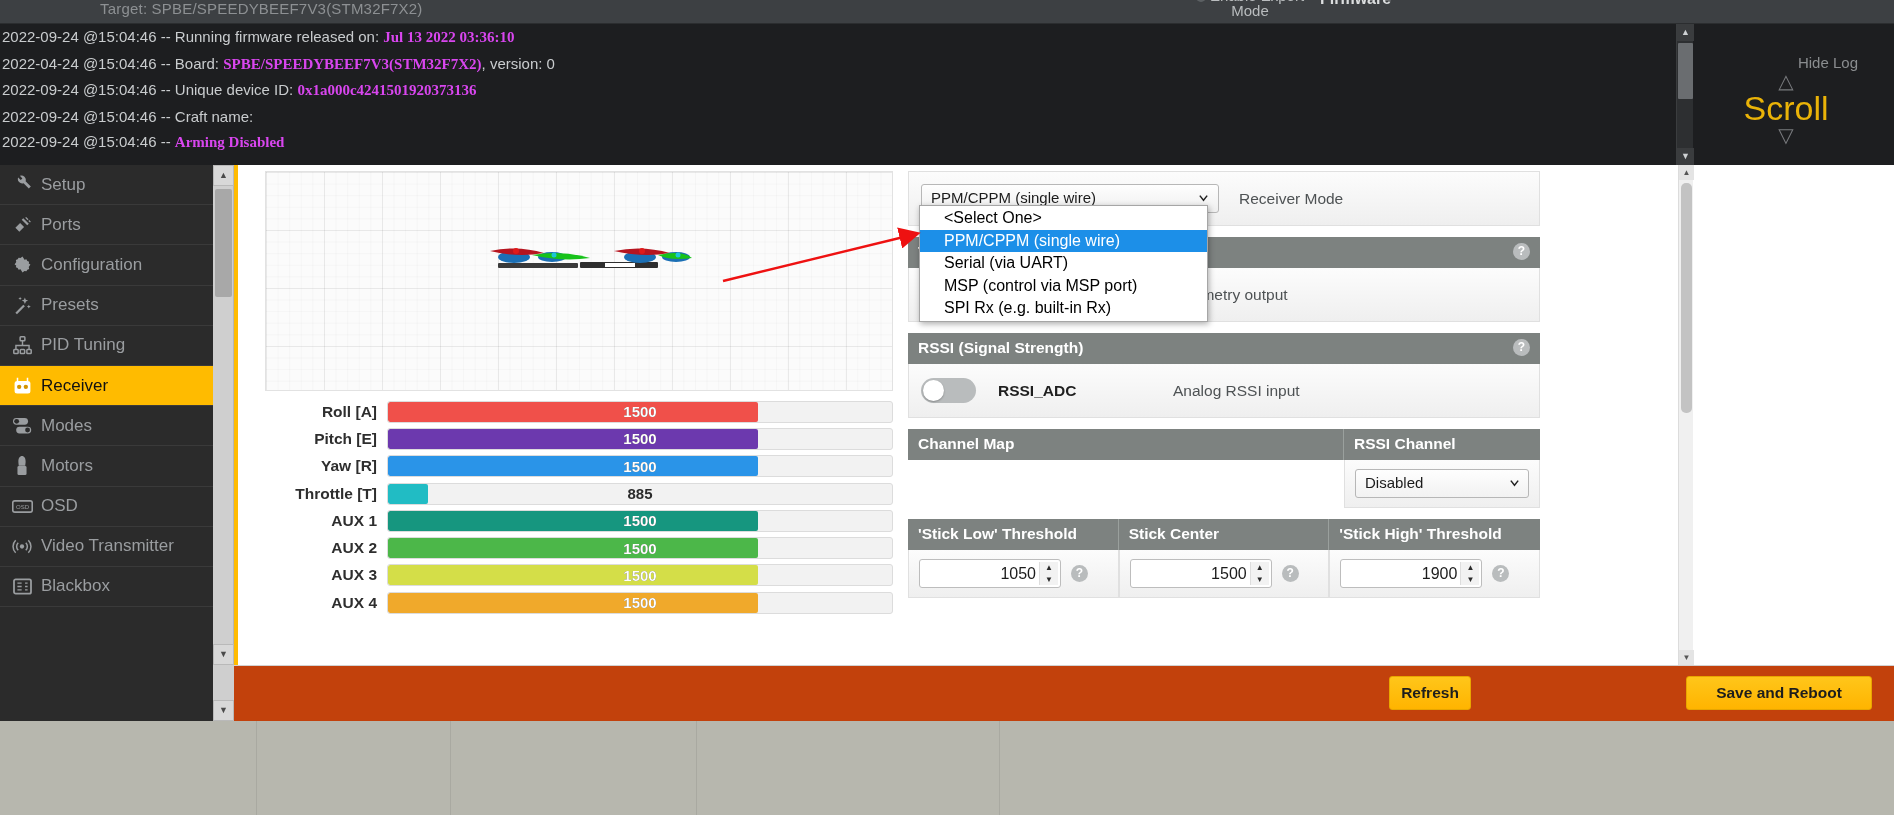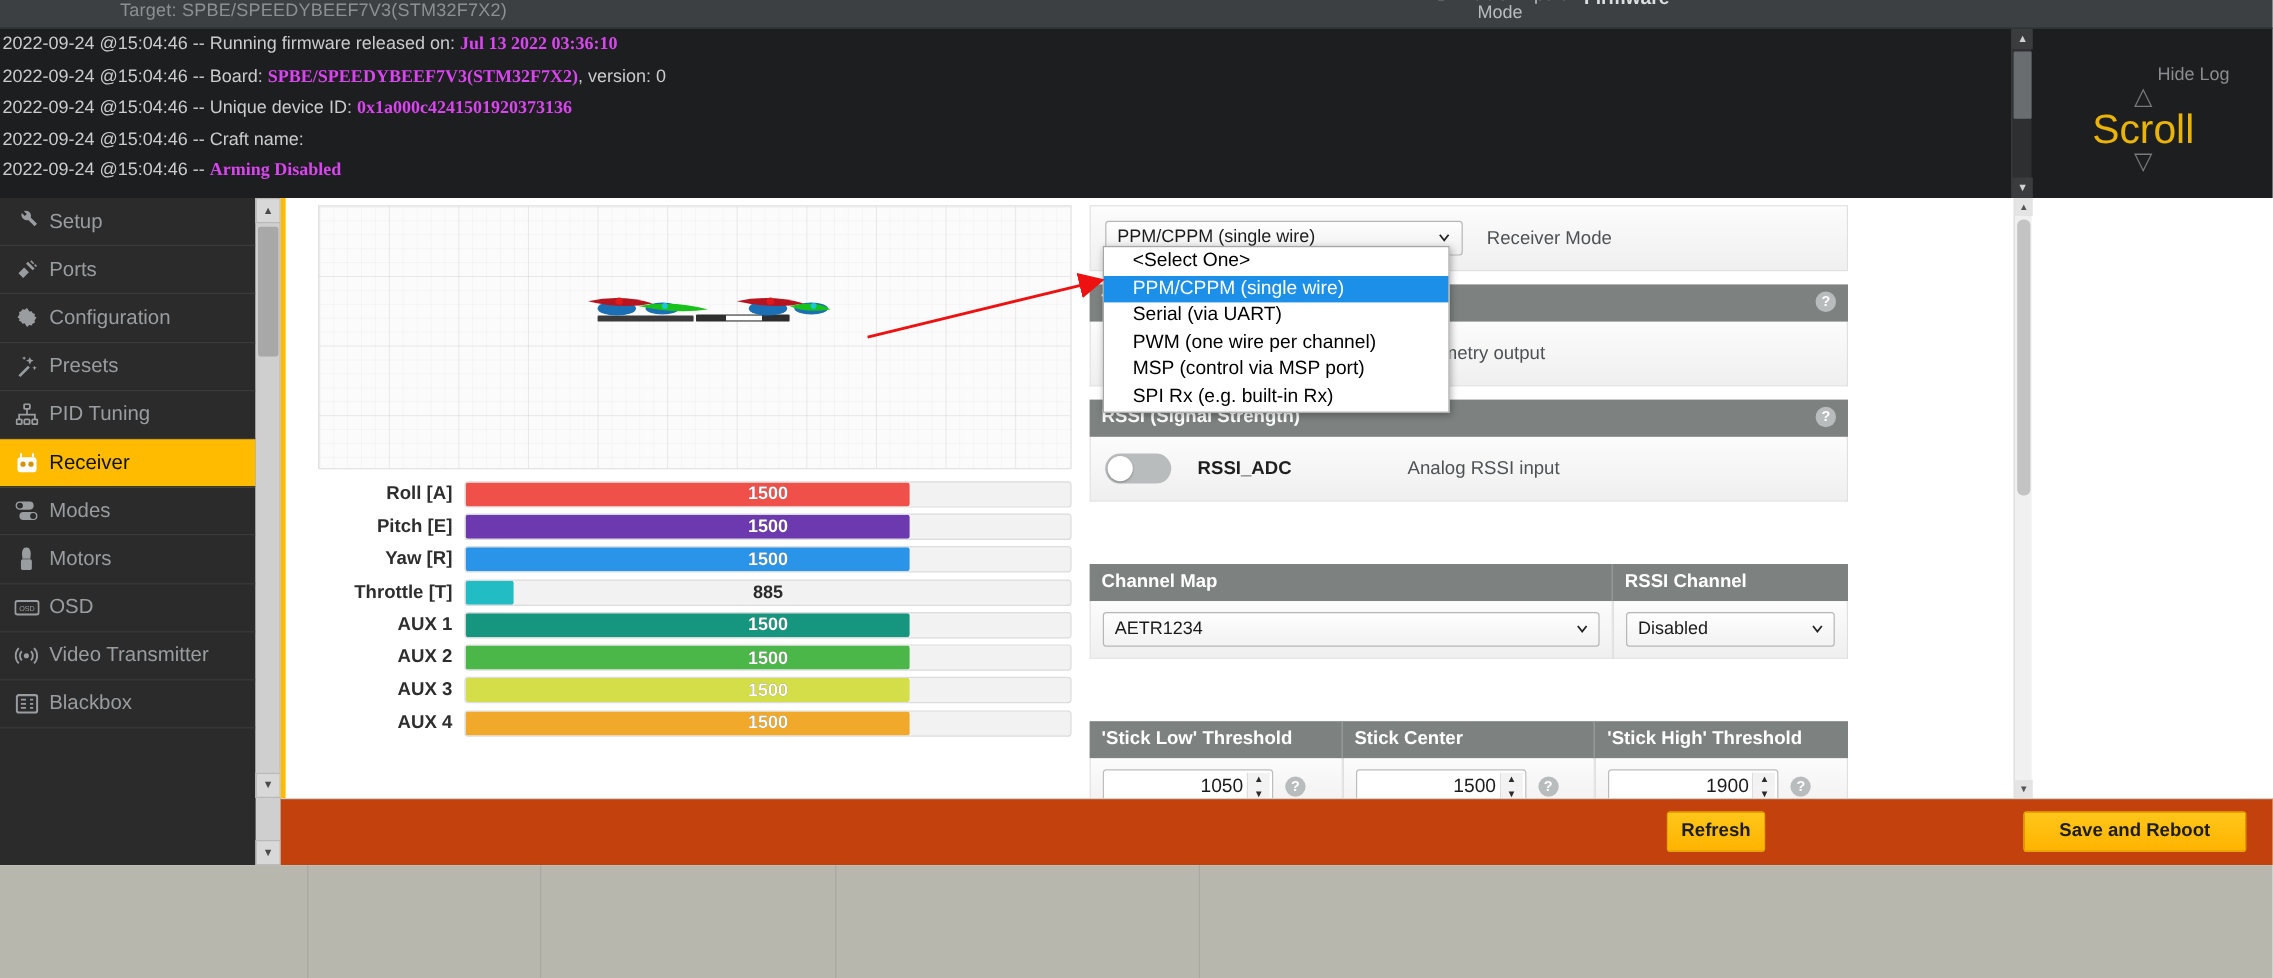--- a/index.html
+++ b/index.html
@@ -234,21 +234,21 @@
     position:absolute; top:2px; left:2px; width:21px; height:21px;
     border-radius:50%; background:#fff;
     box-shadow: 0 1px 2px rgba(0,0,0,.28);
   }
   .toggle.on .knob { left: 32px; }
   .tg-name { margin-left: 22px; font-size:15.5px; font-weight:bold; color:#1f1f1f; width: 175px;}
   .tg-desc { font-size:15.5px; color:#4e5254; }
 
   
   .split2 { display:flex; }
-  .split2 > .col { flex: 1; margin-top: 41px; }
+  .split2 > .col { flex: 1; }
   .split2 > .col.narrow { flex: 0 0 196px; }
   .cell-head {
     background:#7d8280; color:#fff; font-size:15.5px; font-weight:bold;
     padding: 6px 10px 7px 10px;
     border-right:1px solid #9aa09d;
   }
   .cell-body {
     background: linear-gradient(to bottom,#fcfcfc,#efefef);
     border:1px solid #e0e0e0; border-top:none;
     padding: 9px 10px;
@@ -341,21 +341,21 @@
     <div class="topbar-target">Target: SPBE/SPEEDYBEEF7V3(STM32F7X2)</div>
     <div class="topbar-expert">
       <span class="dot"></span><span>Enable Expert Mode</span>
     </div>
     <div class="topbar-firmware">Firmware</div>
   </div>
 
   <div class="logpanel">
     <div id="log-lines">
         <div class="logline"><span>2022-09-24 @15:04:46 -- Running firmware released on: </span><b>Jul 13 2022 03:36:10</b></div>
-        <div class="logline"><span>2022-09-24 @15:04:46 -- Board: </span><b>SPBE/SPEEDYBEEF7V3(STM32F7X2)</b><span>, version: 0</span></div>
+        <div class="logline"><span>2022-04-24 @15:04:46 -- Board: </span><b>SPBE/SPEEDYBEEF7V3(STM32F7X2)</b><span>, version: 0</span></div>
         <div class="logline"><span>2022-09-24 @15:04:46 -- Unique device ID: </span><b>0x1a000c4241501920373136</b></div>
         <div class="logline"><span>2022-09-24 @15:04:46 -- Craft name:</span></div>
         <div class="logline"><span>2022-09-24 @15:04:46 -- </span><b>Arming Disabled</b></div>
       </div>
     <div class="hide-log">Hide Log</div>
     <div class="scroll-ctl">
       <div class="chev">△</div>
       <div class="lbl">Scroll</div>
       <div class="chev">▽</div>
     </div>
@@ -612,28 +612,20 @@
             </div>
             <div class="tg-name">RSSI_ADC</div>
             <div class="tg-desc">Analog RSSI input</div>
           </div>
         </div>
       </div>
 
       <div class="panel split2">
         <div class="col">
           <div class="cell-head">Channel Map</div>
-          <div class="cell-body">
-            <div class="wide-select">
-              <span>AETR1234</span>
-              <svg class="caret" viewBox="0 0 12 12">
-                <path d="M2 4 L6 9 L10 4" stroke="#222" stroke-width="1.6" fill="none"></path>
-              </svg>
-            </div>
-          </div>
         </div>
         <div class="col narrow">
           <div class="cell-head" style="border-right:none;">RSSI Channel</div>
           <div class="cell-body">
             <div class="wide-select">
               <span>Disabled</span>
               <svg class="caret" viewBox="0 0 12 12">
                 <path d="M2 4 L6 9 L10 4" stroke="#222" stroke-width="1.6" fill="none"></path>
               </svg>
             </div>
@@ -690,21 +682,20 @@
           </div>
 
     </div>
    </div>
   </div>
 
   <div class="dropdown" id="dropdown">
       <div class="dd-item">&lt;Select One&gt;</div>
       <div class="dd-item sel">PPM/CPPM (single wire)</div>
       <div class="dd-item">Serial (via UART)</div>
-      <div class="dd-item">PWM (one wire per channel)</div>
       <div class="dd-item">MSP (control via MSP port)</div>
       <div class="dd-item">SPI Rx (e.g. built-in Rx)</div>
     </div>
 
   <svg class="arrow-svg">
     <defs>
       <marker id="ah" markerWidth="9" markerHeight="9" refX="7" refY="4.5" orient="auto">
         <path d="M0,0 L9,4.5 L0,9 z" fill="#ee1111"></path>
       </marker>
     </defs>

